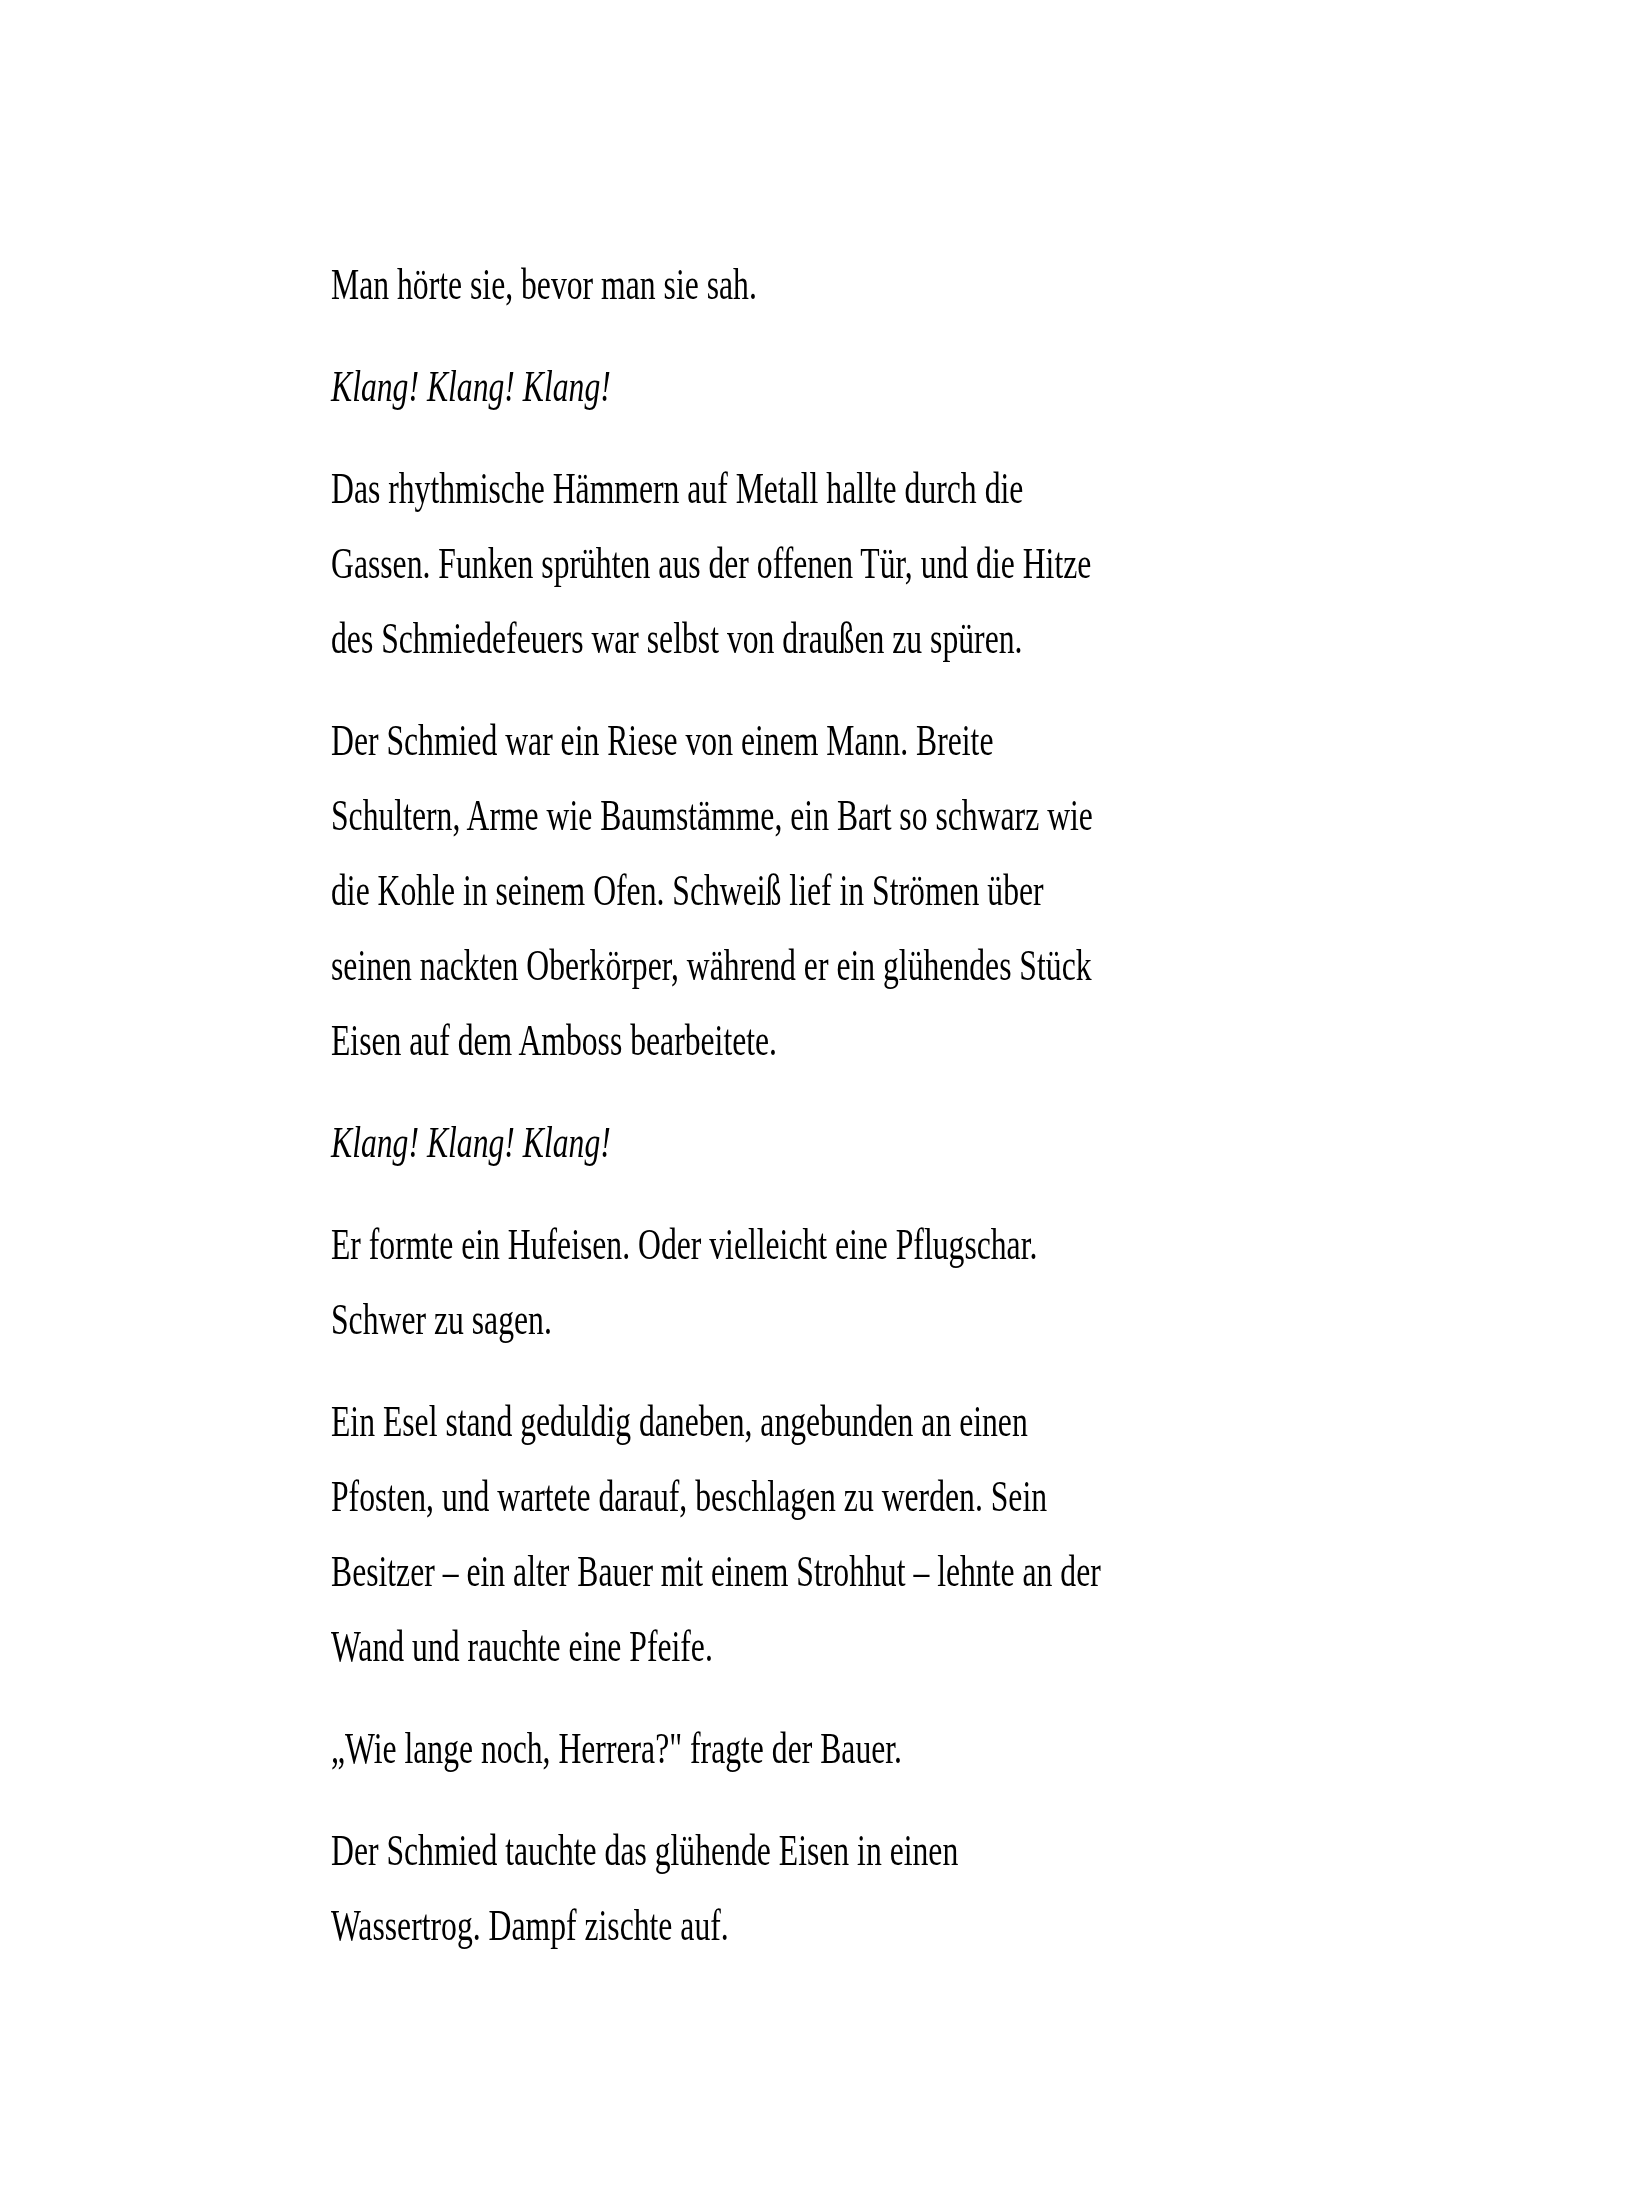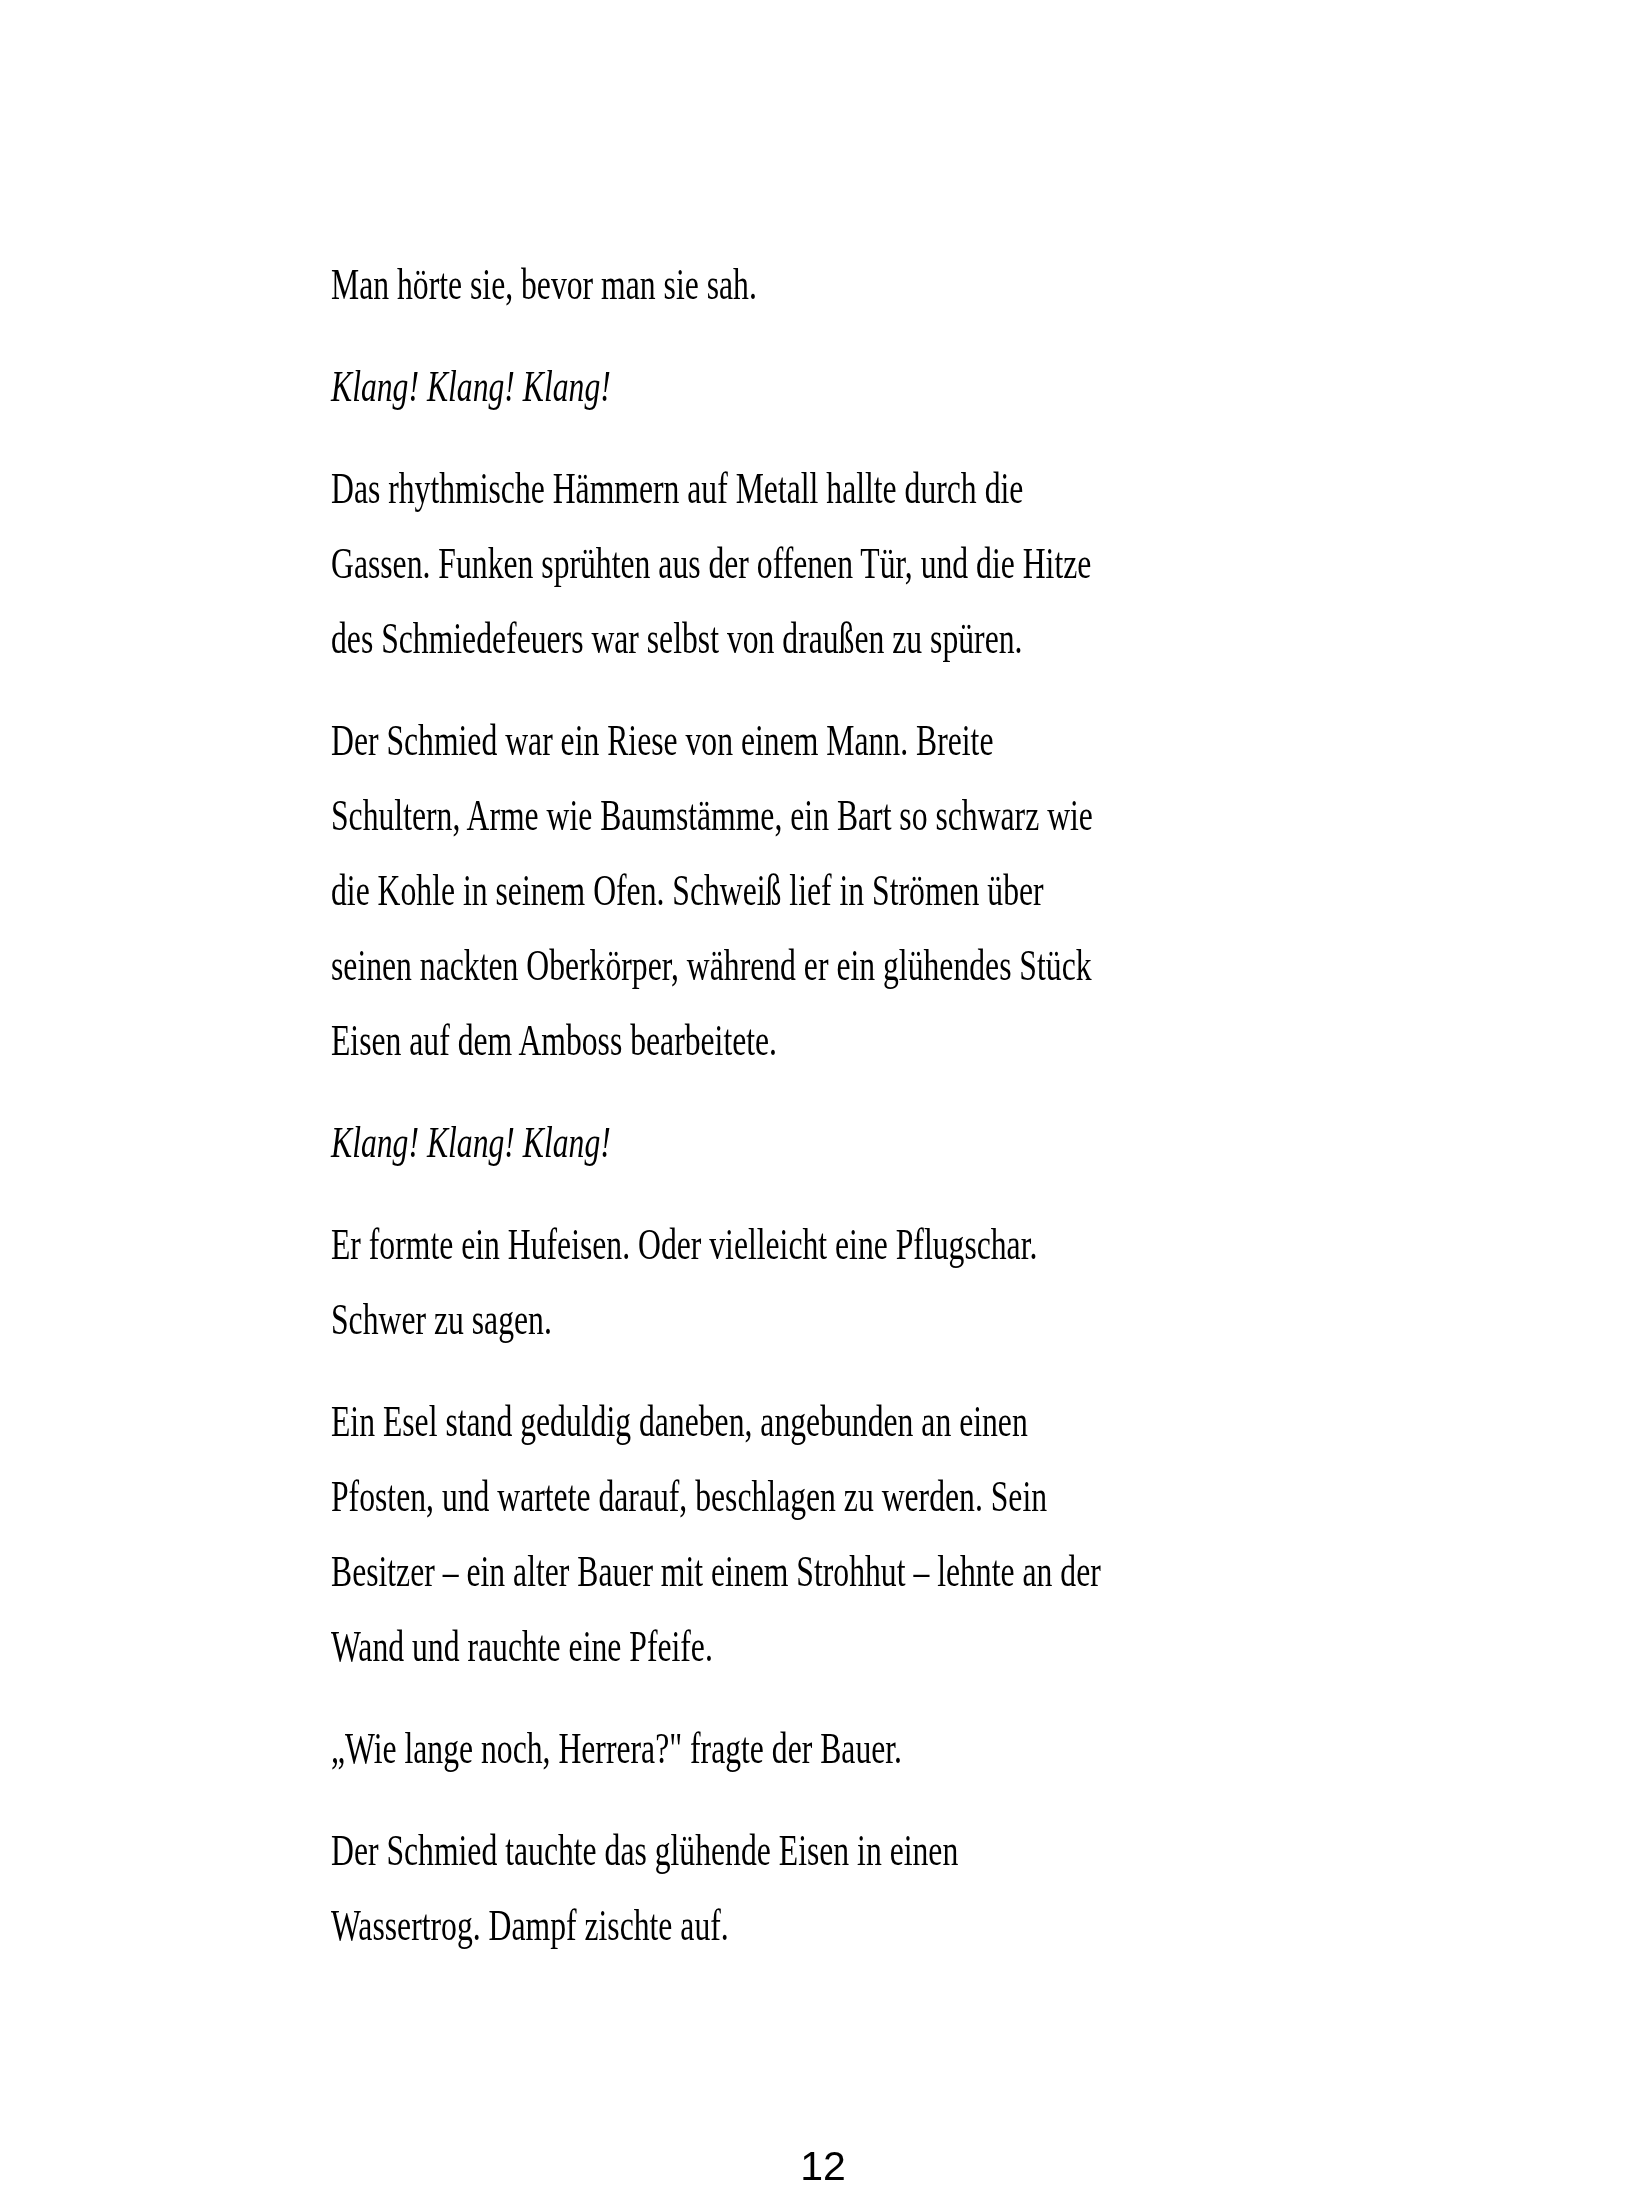--- a/index.html
+++ b/index.html
@@ -103,15 +103,14 @@
       <span class="line">„Wie lange noch, Herrera?" fragte der Bauer.</span>
     </div>
 
     <div class="para">
       <span class="line">Der Schmied tauchte das glühende Eisen in einen</span>
       <span class="line">Wassertrog. Dampf zischte auf.</span>
     </div>
 
   </div>
 
-  <div class="page-number">12</div>
 </div>
 
 
 </body></html>

